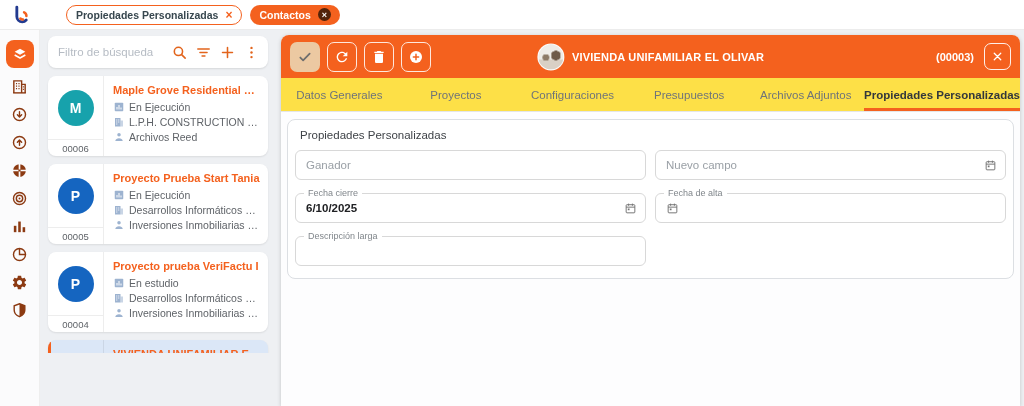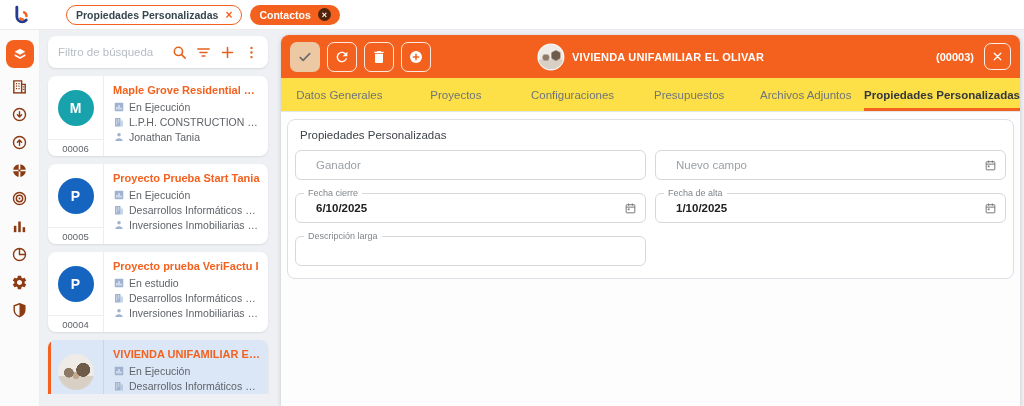--- a/index.html
+++ b/index.html
@@ -20,21 +20,21 @@
   .pill.solid .pill-close-circle { width:13px; height:13px; border-radius:50%; background:rgba(40,20,5,.8); color:#fff; font-size:9px; display:flex; align-items:center; justify-content:center; margin-left:7px; }
 
   
   #rail { position:absolute; left:0; top:30px; width:40px; height:376px; background:#fbfbfc; border-right:1px solid #eeeeee; display:flex; flex-direction:column; align-items:center; padding-top:10px; gap:8px; }
   .rail-item { width:28px; height:20px; display:flex; align-items:center; justify-content:center; color:#8c3a12; cursor:pointer; }
   .rail-item svg { width:17px; height:17px; }
   .rail-item.active { width:28px; height:28px; background:#f4611e; border-radius:8px; color:#fff; }
   .rail-item.active svg { width:16px; height:16px; }
 
   
-  #listpanel { position:absolute; left:40px; top:30px; width:235px; height:364px; padding:6px 7px 0 8px; overflow:hidden; }
+  #listpanel { position:absolute; left:40px; top:30px; width:235px; height:323px; padding:6px 7px 0 8px; overflow:hidden; }
   #searchbar { height:32px; background:#fff; border-radius:8px; box-shadow:0 1px 2px rgba(0,0,0,.1); display:flex; align-items:center; padding:0 8px 0 10px; }
   #search-placeholder { color:#b6bcc4; font-size:11.5px; flex:1; }
   .search-icn { width:17px; height:17px; color:#e2641c; margin-left:7px; cursor:pointer; }
   .search-icn svg { width:100%; height:100%; }
 
   #cards { margin-top:8px; display:flex; flex-direction:column; gap:8px; }
   .card { background:#fff; border-radius:8px; box-shadow:0 1px 2px rgba(0,0,0,.09); height:80px; display:flex; overflow:hidden; cursor:pointer; position:relative; }
   .card.selected { background:#dbe7f7; }
   .card.selected::before { content:""; position:absolute; left:0; top:0; bottom:0; width:3px; background:#f4611e; }
   .card-left { width:56px; display:flex; flex-direction:column; border-right:1px solid rgba(0,0,0,.07); }
@@ -71,21 +71,21 @@
   #close-btn svg { width:13px; height:13px; }
 
   #tabs { height:34px; display:flex; border-bottom:1px solid #e4e6e8; background:#fde047; }
   .tab { flex:1; display:flex; align-items:center; justify-content:center; font-size:11.5px; color:#6f7479; cursor:pointer; border-bottom:3px solid transparent; padding-top:3px; white-space:nowrap; }
   .tab.active { color:#33373b; font-weight:700; border-bottom-color:#f4611e; }
 
   #tab-body { flex:1; padding:7px 6px; background:#fdfdfe; border-radius:0 0 0 0; }
   #props-panel { border:1px solid #dcdfe3; border-radius:8px; background:#fff; padding:9px 7px 12px 7px; }
   #section-title { font-size:11.5px; color:#3f4348; margin:0 0 9px 5px; }
   #form-grid { display:grid; grid-template-columns:1fr 1fr; gap:13px 9px; }
-  .field { position:relative; height:30px; border:1px solid #d8d8d8; border-radius:6px; display:flex; align-items:center; padding:0 8px 0 20px; background:#fff; }
+  .field { position:relative; height:30px; border:1px solid #d8d8d8; border-radius:6px; display:flex; align-items:center; padding:0 8px 0 10px; background:#fff; }
   .field .ghost { color:#9aa0a6; font-size:11.5px; flex:1; white-space:nowrap; overflow:hidden; }
   .field .value { color:#202124; font-size:11.5px; font-weight:700; flex:1; white-space:nowrap; overflow:hidden; }
   .field .flabel { position:absolute; top:-7px; left:8px; background:#fff; padding:0 4px; font-size:9px; color:#80868b; line-height:12px; }
   .field .cal { width:13px; height:13px; color:#757575; cursor:pointer; }
   .field .cal svg { width:13px; height:13px; }
   .col1 { grid-column:1; }
 </style>
 </head>
 <body>
 
@@ -231,21 +231,21 @@
             </span>
             <span class="row-text">L.P.H. CONSTRUCTION LIMITED</span>
           </div>
       <div class="card-row">
             <span class="mini icn-slot">
               <svg viewBox="0 0 24 24">
                 <circle cx="12" cy="7.5" r="3.5" fill="currentColor"></circle>
                 <path d="M4.5 20c.6-3.6 3.6-5.5 7.5-5.5s6.9 1.9 7.5 5.5H4.5z" fill="currentColor"></path>
               </svg>
             </span>
-            <span class="row-text">Jonathan Tania</span>
+            <span class="row-text">Archivos Reed</span>
           </div>
     </div>
   </div>
 
   <div class="card">
     <div class="card-left">
       <div class="avatar-wrap">
             <div class="avatar" style="background: rgb(21, 101, 192);">P</div>
           </div>
       <div class="card-code">00005</div>
@@ -434,21 +434,20 @@
           <span class="cal icn-slot">
               <svg viewBox="0 0 24 24">
                 <rect x="4" y="5" width="16" height="15" rx="1.5" fill="none" stroke="currentColor" stroke-width="1.8"></rect>
                 <path d="M4 9.5h16M8.5 3v4M15.5 3v4" stroke="currentColor" stroke-width="1.8"></path>
                 <rect x="7" y="12" width="3.2" height="3.2" fill="currentColor"></rect>
               </svg>
             </span>
         </div>
         <div class="field">
           <span class="flabel">Fecha de alta</span>
-          <span class="value">1/10/2025</span>
           <span class="cal icn-slot">
               <svg viewBox="0 0 24 24">
                 <rect x="4" y="5" width="16" height="15" rx="1.5" fill="none" stroke="currentColor" stroke-width="1.8"></rect>
                 <path d="M4 9.5h16M8.5 3v4M15.5 3v4" stroke="currentColor" stroke-width="1.8"></path>
                 <rect x="7" y="12" width="3.2" height="3.2" fill="currentColor"></rect>
               </svg>
             </span>
         </div>
         <div class="field col1">
           <span class="flabel">Descripción larga</span>

